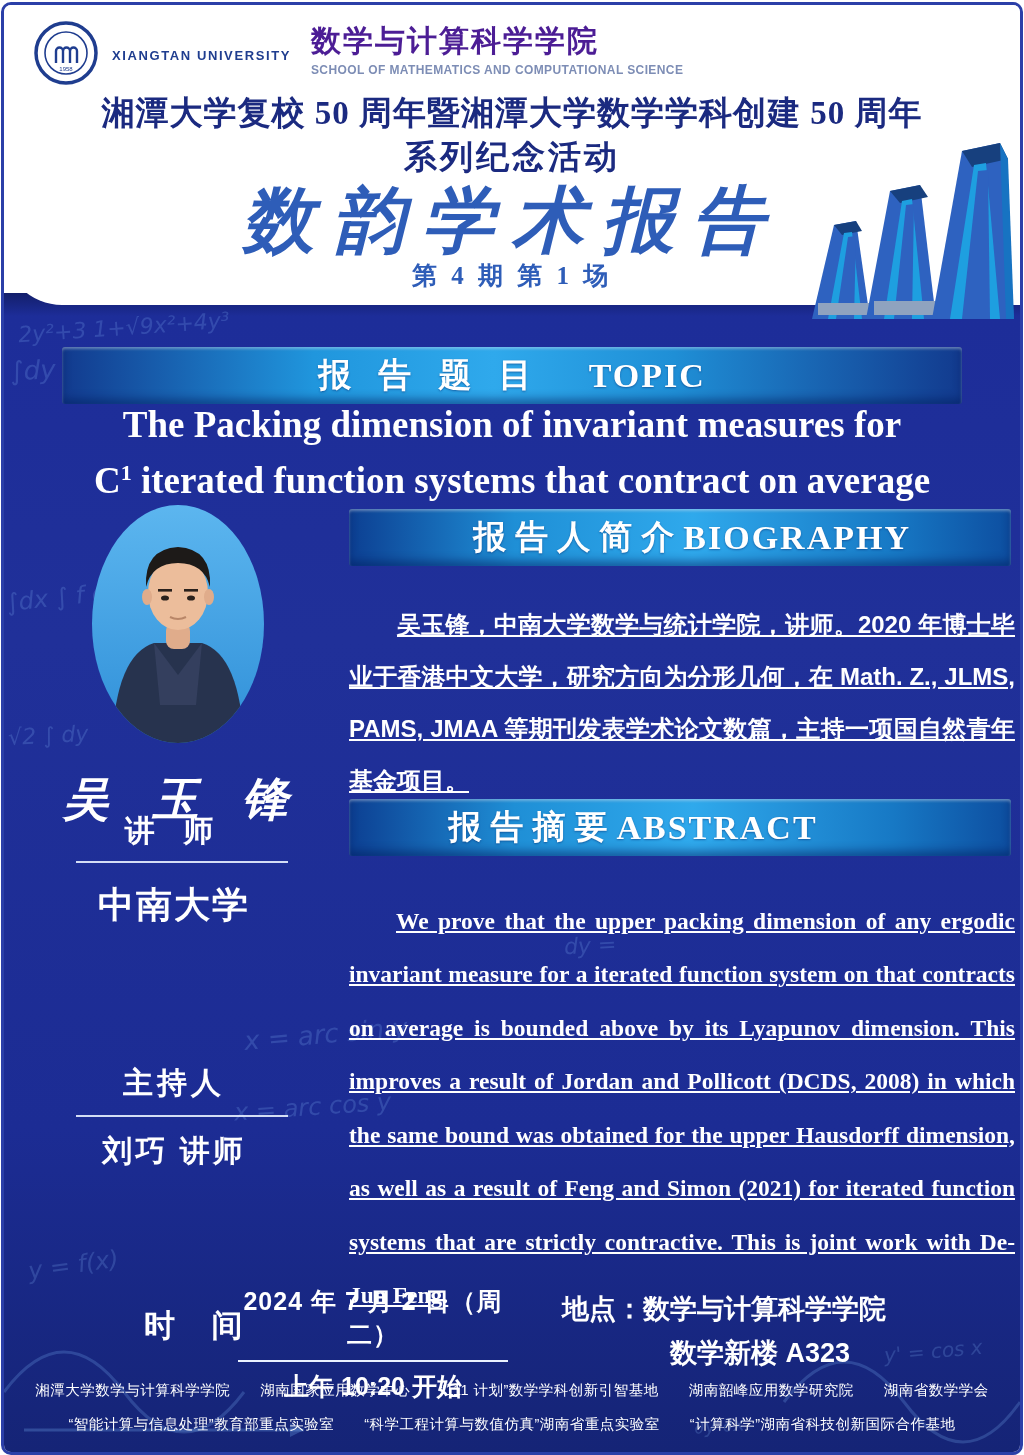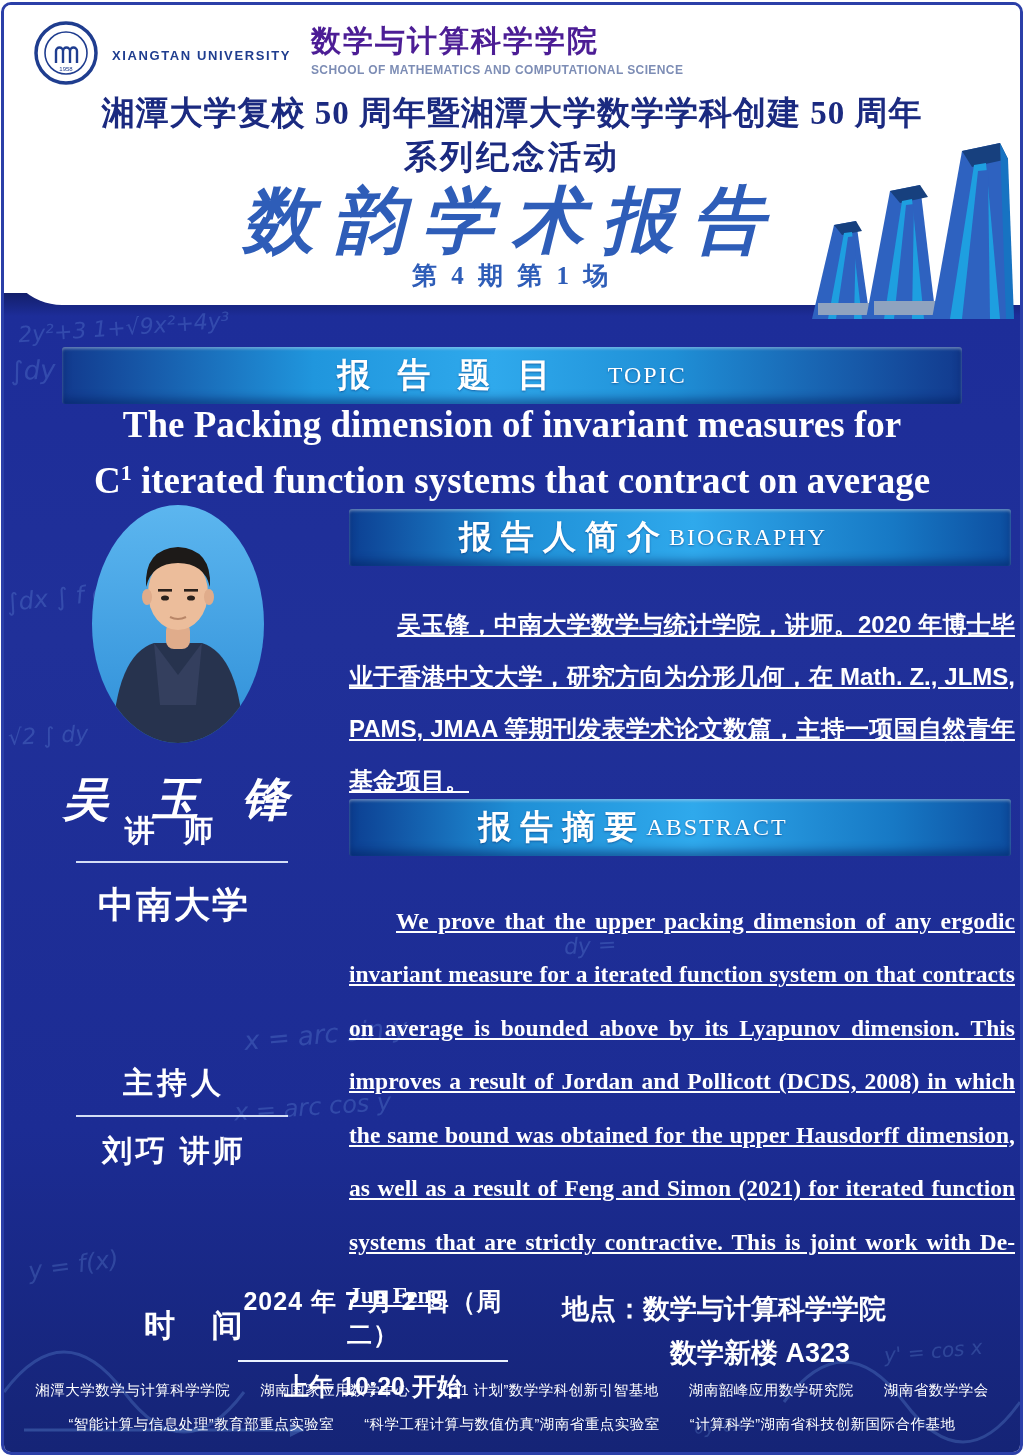--- a/index.html
+++ b/index.html
@@ -32,24 +32,24 @@
   .bodyarea{position:absolute;left:0;top:288px;width:100%;height:1159px;
     background:linear-gradient(180deg,#131f6b 0%,#1d2d99 2%,#203099 30%,#1c2c94 72%,#152476 100%);z-index:2;}
   .doodle{position:absolute;color:#8cc0ff;opacity:.20;font-family:"DejaVu Sans",sans-serif;
     font-style:italic;white-space:nowrap;pointer-events:none;}
   
   .banner{position:absolute;height:57px;display:flex;align-items:center;
     background:linear-gradient(90deg,#0c3f92 0%,#1f8fd6 25%,#2fa9ec 52%,#1779c5 82%,#0d4ea0 100%);
     box-shadow:inset 0 2px 3px rgba(255,255,255,.35), inset 0 -5px 8px rgba(0,25,90,.5);
     border-radius:3px;}
   .banner .cn{color:#fff;font-weight:bold;font-size:33px;letter-spacing:9px;text-shadow:0 1px 2px rgba(0,40,110,.5);}
-  .banner .en{color:#fff;font-family:"Liberation Serif",serif;font-weight:normal;font-size:24px;letter-spacing:2px;text-shadow:0 1px 2px rgba(0,40,110,.5);}
+  .banner .en{color:#fff;font-family:"Liberation Serif",serif;font-weight:bold;font-size:34px;letter-spacing:2px;text-shadow:0 1px 2px rgba(0,40,110,.5);}
   .banner.topic{left:58px;top:40px;width:900px;justify-content:center;gap:48px;
     background:linear-gradient(90deg,#123a8e 0%,#2096dd 28%,#2fa9ec 48%,#1f8fd6 68%,#123a8e 100%);margin-top:14px;}
-  .banner.bio{left:345px;top:216px;width:662px;justify-content:center;padding:0 100px 0 26px;box-sizing:border-box;}
+  .banner.bio{left:345px;top:216px;width:662px;justify-content:flex-end;padding:0 100px 0 26px;box-sizing:border-box;}
   .banner.abs{left:345px;top:506px;width:662px;justify-content:center;padding:0 120px 0 26px;box-sizing:border-box;}
   
   .talk-title{position:absolute;left:0;top:108px;width:100%;text-align:center;color:#ffffff;
     font-family:"Liberation Serif",serif;font-weight:bold;font-size:37px;line-height:48px;}
   .talk-title sup{font-size:22px;}
   
   .photo-wrap{position:absolute;left:88px;top:212px;width:172px;height:238px;}
   .speaker-name{position:absolute;left:40px;top:456px;width:260px;text-align:right;color:#fff;
     font-family:"Liberation Serif",serif;font-style:italic;font-weight:bold;font-size:46px;letter-spacing:16px;margin-top:20px;}
   .speaker-title{position:absolute;left:40px;top:518px;width:260px;text-align:center;color:#fff;

